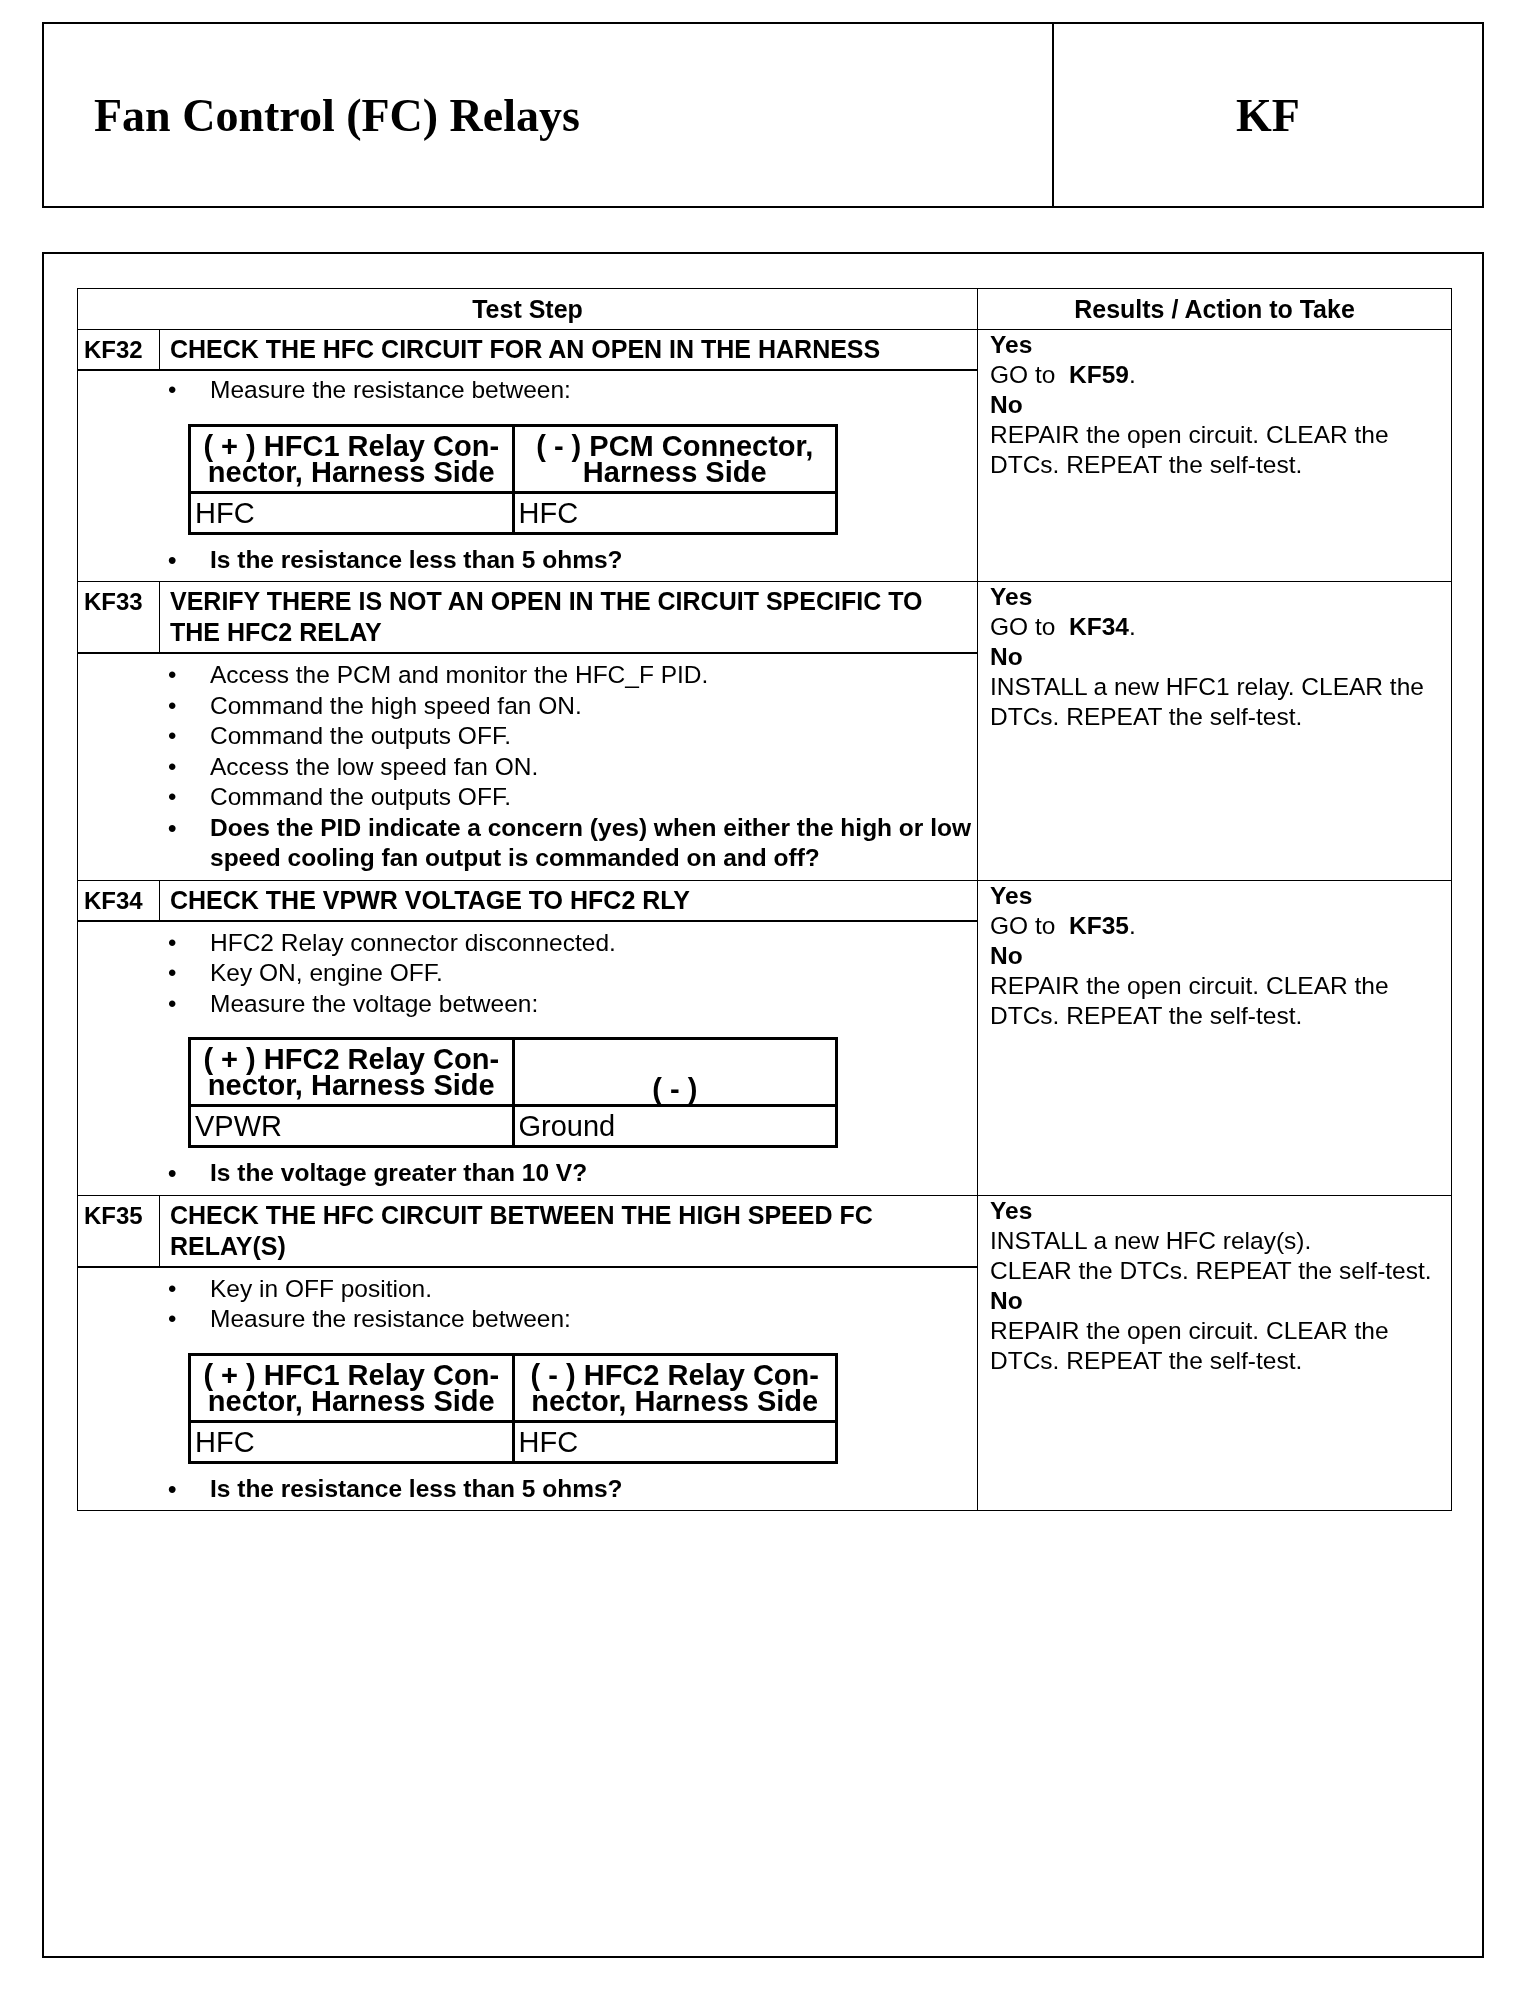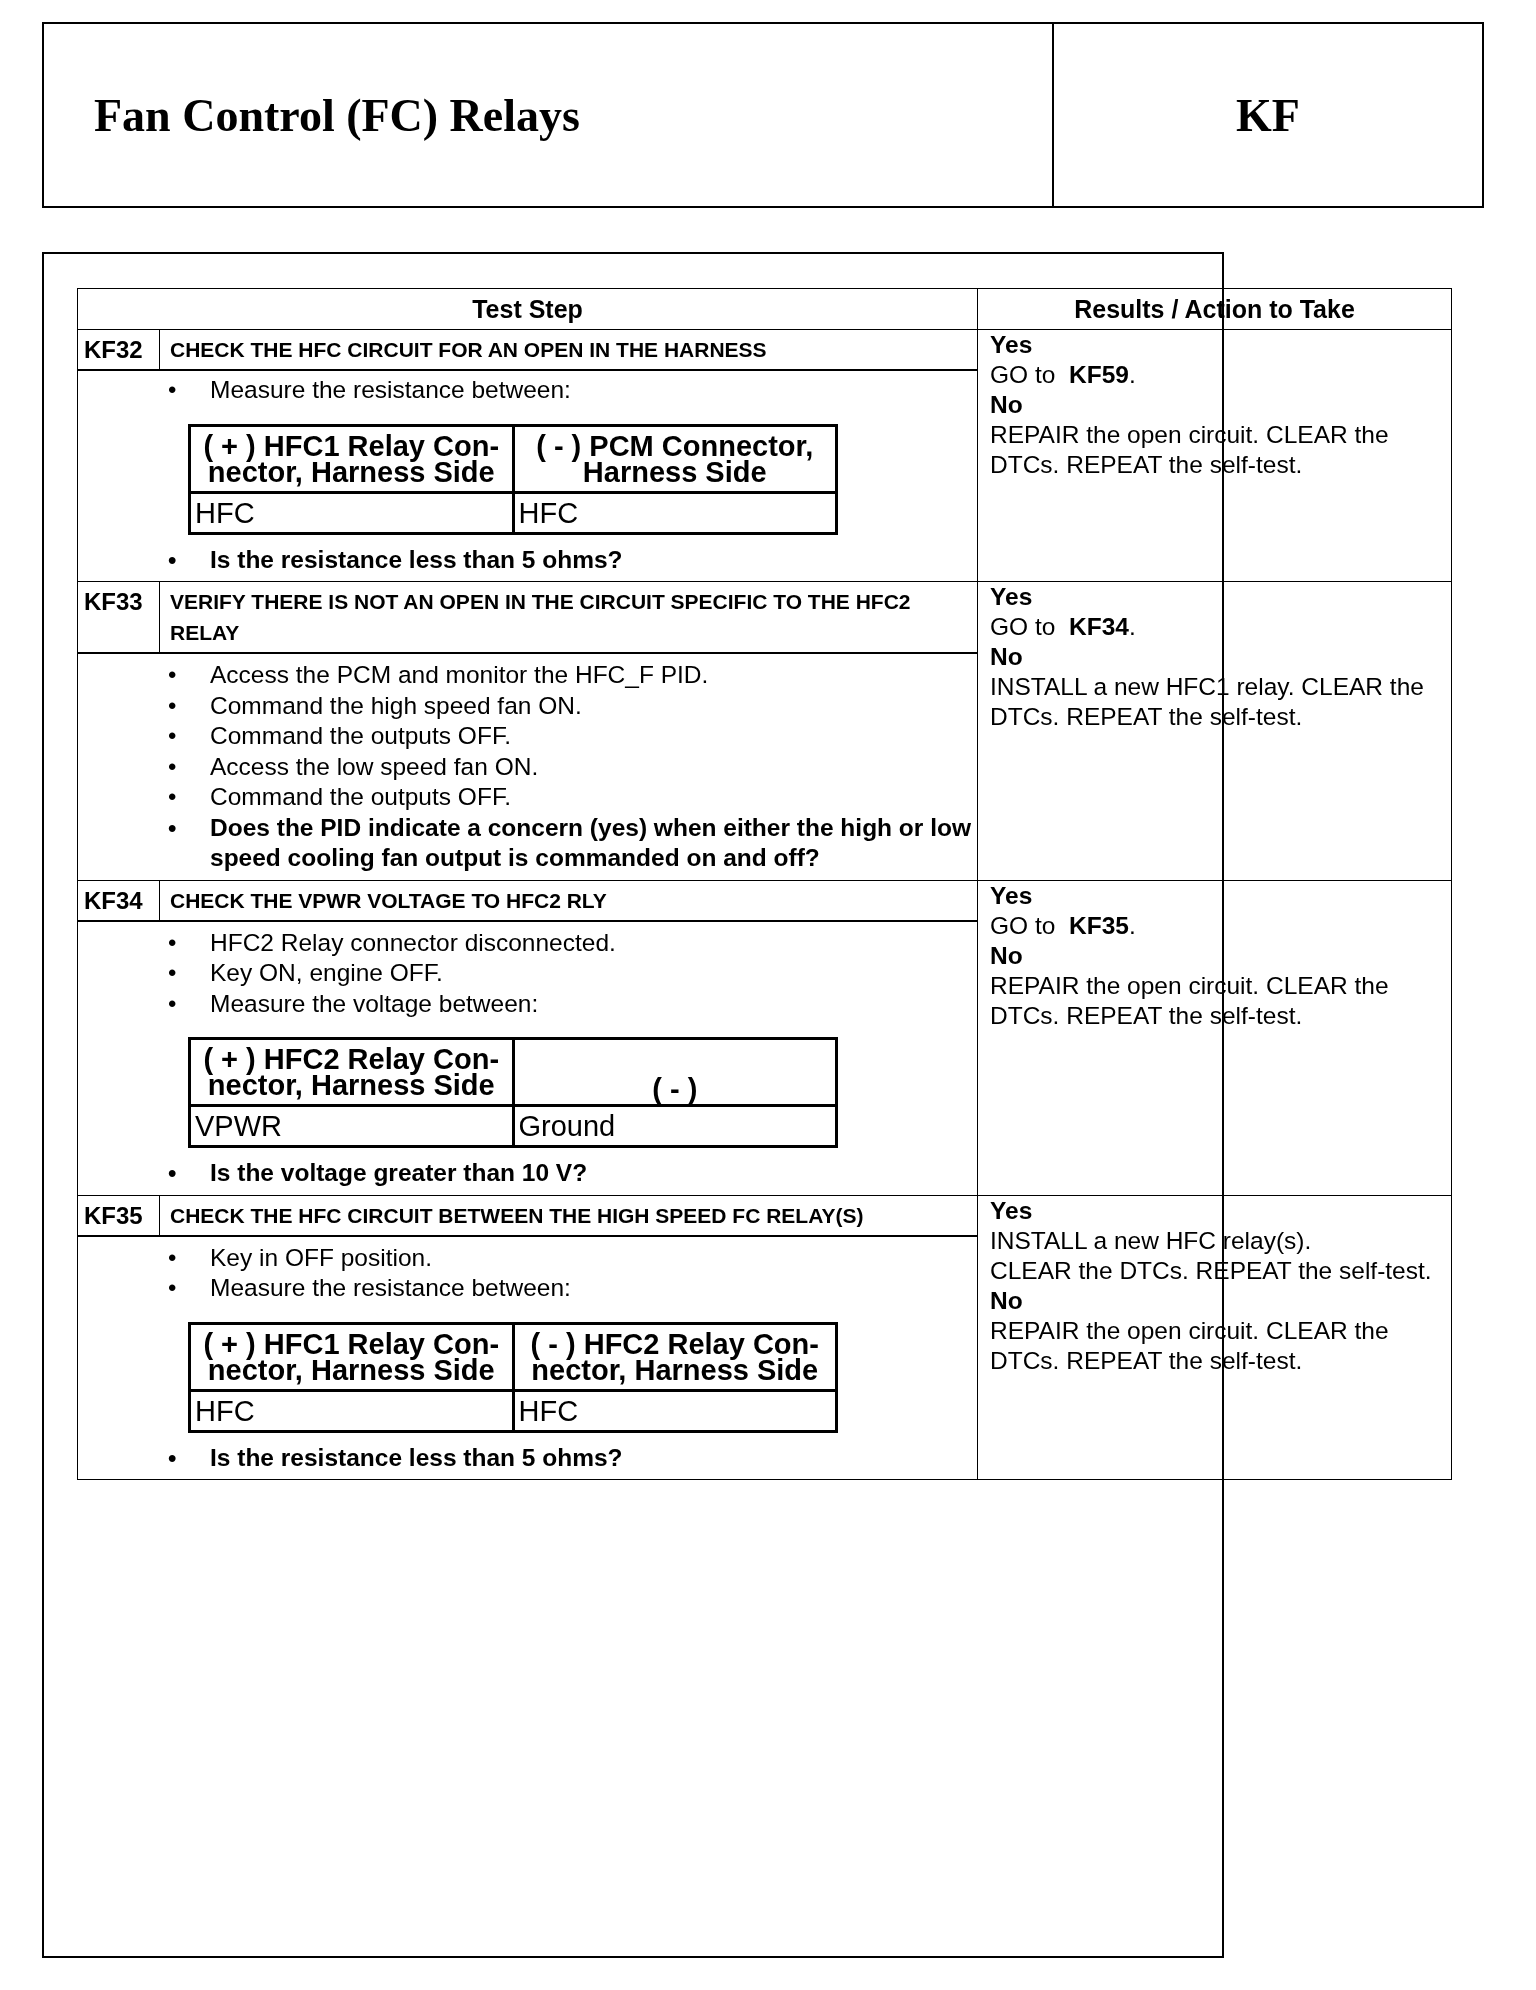--- a/index.html
+++ b/index.html
@@ -14,40 +14,40 @@
     .title-left {
       width: 1010px; border-right: 2px solid #000; display: flex; align-items: center;
       padding-left: 50px; box-sizing: border-box;
       font-family: "Liberation Serif", serif; font-weight: bold; font-size: 46px;
     }
     .title-right {
       flex: 1; display: flex; align-items: center; justify-content: center;
       font-family: "Liberation Serif", serif; font-weight: bold; font-size: 46px;
     }
     .main-box {
-      position: absolute; left: 42px; top: 252px; width: 1182px; height: 1706px;
+      position: absolute; left: 42px; top: 252px; width: 1442px; height: 1706px;
       border: 2px solid #000; box-sizing: border-box;
     }
     table.steps {
       position: absolute; left: 33px; top: 34px; width: 1374px;
       border-collapse: collapse; table-layout: fixed;
     }
     table.steps td, table.steps th { border: 1.5px solid #000; vertical-align: top; }
     table.steps th {
       font-size: 25px; font-weight: bold; height: 40px; text-align: center; vertical-align: middle;
       padding: 0;
     }
     .col-id { width: 82px; }
     .col-main { width: 818px; }
     .col-res { width: 474px; }
     .step-id {
       font-weight: bold; font-size: 24px; padding: 6px 4px 0 6px;
     }
     .step-title {
-      font-weight: bold; font-size: 21px; line-height: 31px; padding: 4px 0 4px 10px;
+      font-weight: bold; font-size: 25px; line-height: 31px; padding: 4px 0 4px 10px;
     }
     .step-body { border-top: 1.5px solid #000; padding: 6px 0 6px 90px; font-size: 24.5px; }
     td.body-cell { padding: 0; }
     ul.bullets { list-style: none; margin: 0; padding: 0; }
     ul.bullets li { position: relative; padding-left: 42px; line-height: 30.5px; }
     ul.bullets li::before {
       content: "\2022"; position: absolute; left: 0; top: 0; font-size: 24px;
     }
     ul.bullets li.q { font-weight: bold; }
     table.conn {

